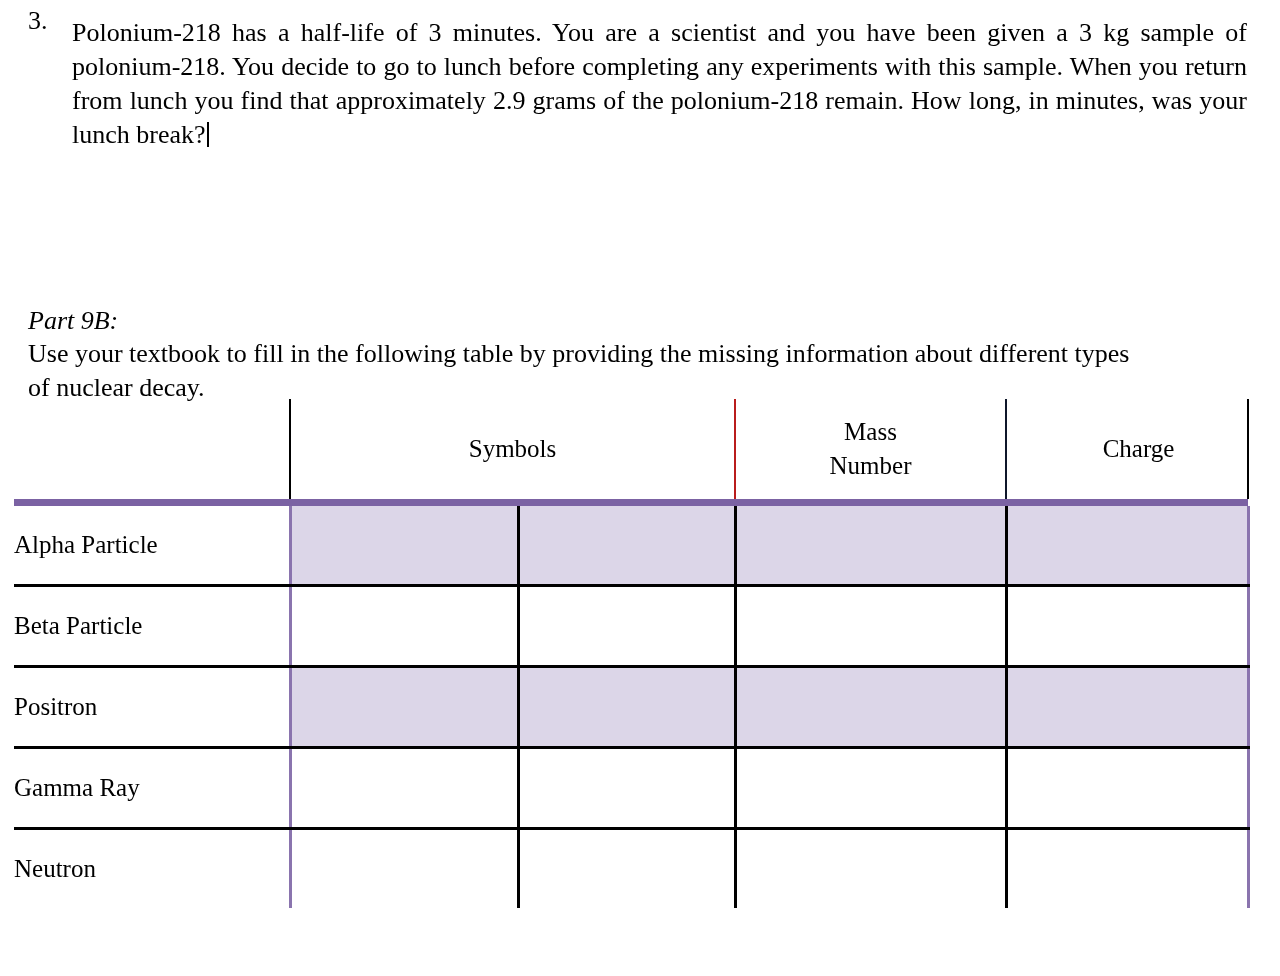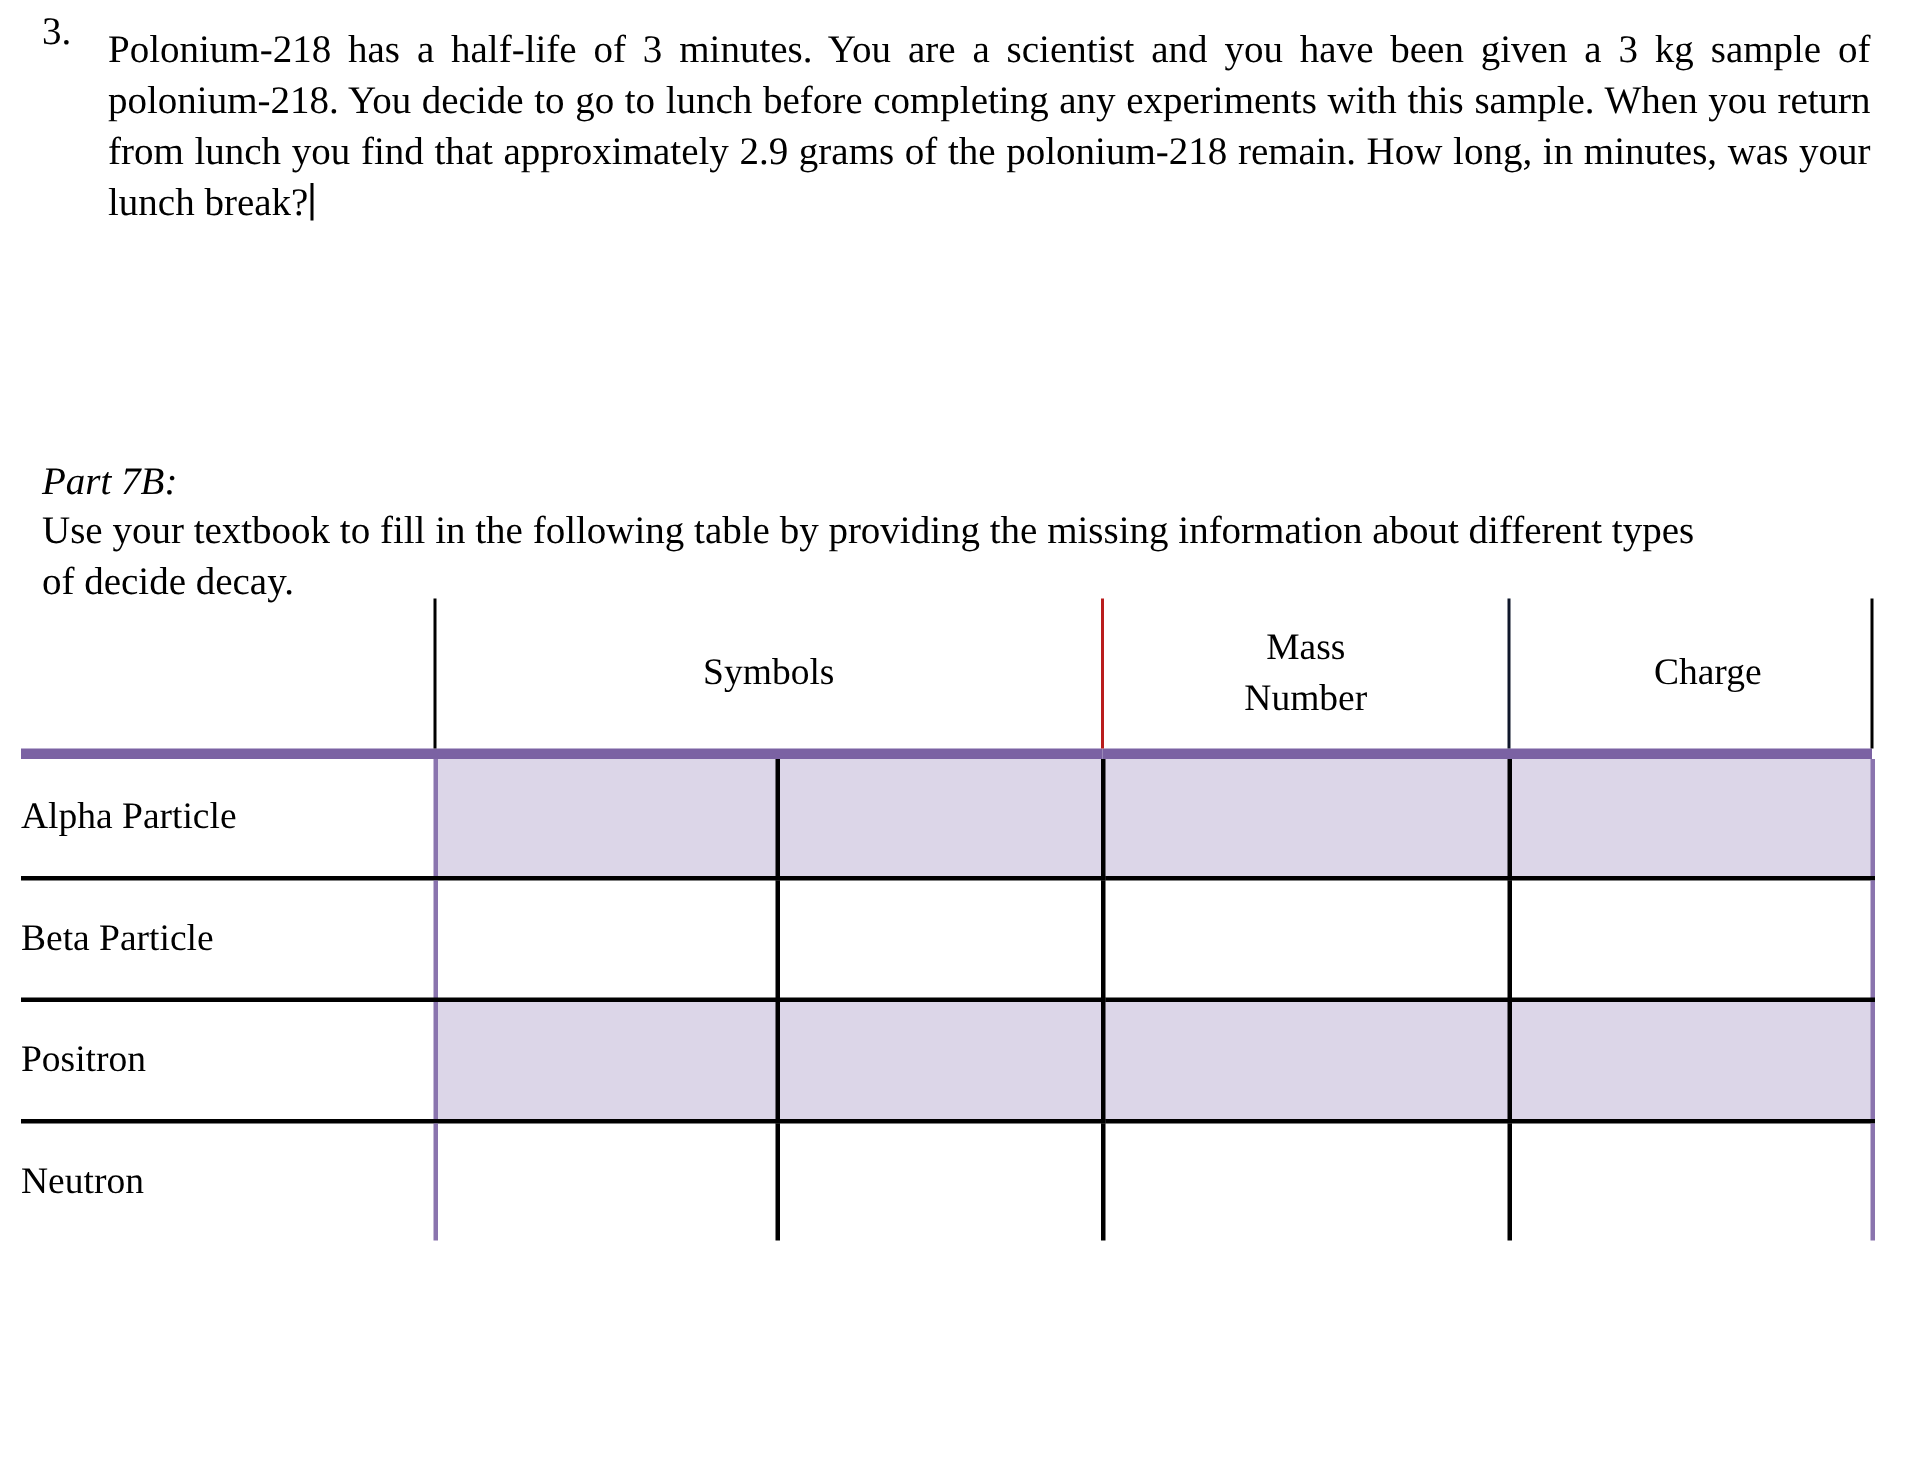--- a/index.html
+++ b/index.html
@@ -161,22 +161,22 @@
     <div class="q-number">3.</div>
     <div class="q-text">
       <span>Polonium-218 has a half-life of 3 minutes.  You are a scientist and you have been given a 3 kg</span>
       <span>sample of polonium-218.  You decide to go to lunch before completing any experiments with</span>
       <span>this sample.   When you return from lunch you find that approximately 2.9 grams of the</span>
       <span class="lastline">polonium-218 remain.  How long, in minutes, was your lunch break?</span><span class="caret"></span>
     </div>
   </div>
 </div>
 
-<div class="part-heading">Part 7B:</div>
-<div class="part-instructions">Use your textbook to fill in the following table by providing the missing information about different types of decide decay.</div>
+<div class="part-heading">Part 9B:</div>
+<div class="part-instructions">Use your textbook to fill in the following table by providing the missing information about different types of nuclear decay.</div>
 
 <div class="decay-table-wrap">
   <table class="decay-table">
     <colgroup>
       <col class="c-label">
         <col class="c-sym1">
         <col class="c-sym2">
         <col class="c-mass">
         <col class="c-charge">
     </colgroup>
@@ -216,20 +216,27 @@
       </tr>
 
       <tr class="body-row shaded">
         <td class="cell-label">Positron</td>
         <td class="fillable"></td>
         <td class="fillable"></td>
         <td class="fillable"></td>
         <td class="fillable cell-last"></td>
       </tr>
 
+      <tr class="body-row plain">
+        <td class="cell-label">Gamma Ray</td>
+        <td class="fillable"></td>
+        <td class="fillable"></td>
+        <td class="fillable"></td>
+        <td class="fillable cell-last"></td>
+      </tr>
 
 
       <tr class="body-row plain last-visible">
         <td class="cell-label">Neutron</td>
         <td class="fillable"></td>
         <td class="fillable"></td>
         <td class="fillable"></td>
         <td class="fillable cell-last"></td>
       </tr>
     </tbody>

